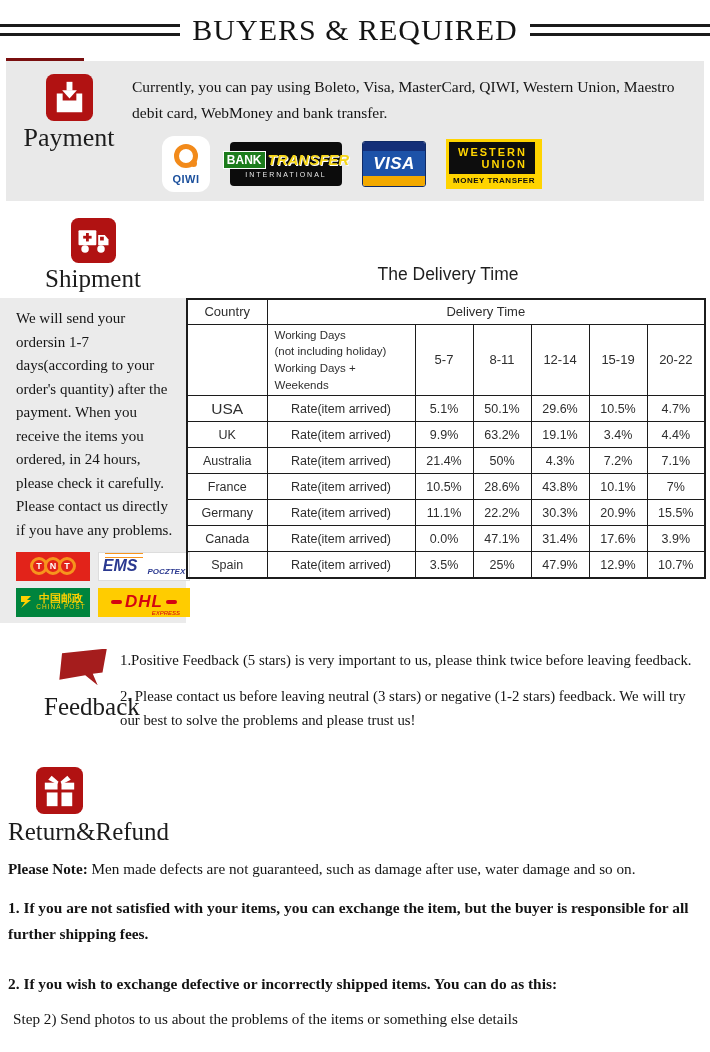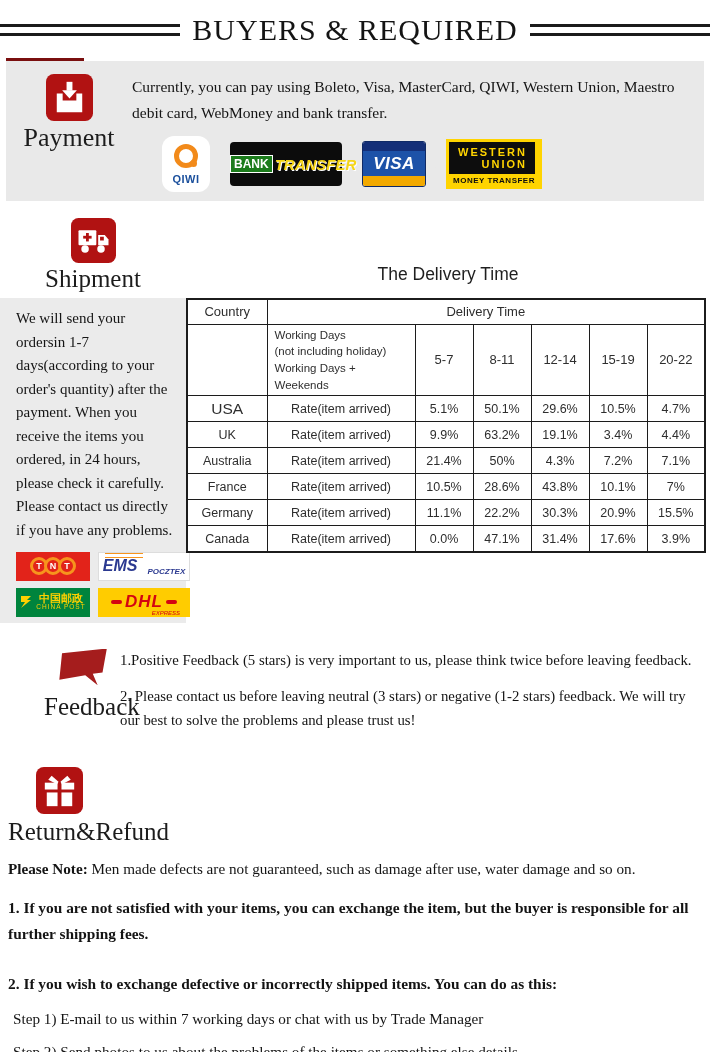--- a/index.html
+++ b/index.html
@@ -26,21 +26,21 @@
   .payment-id { width:106px; padding-top:2px; }
   .payment-right { flex:1; }
   .payment-desc { font-size:15.5px; line-height:1.68; margin:2px 0 0 10px; padding-right:4px; }
   .pay-logos { display:flex; align-items:center; gap:20px; margin:9px 0 0 40px; height:58px; }
 
   
   .qiwi-box { width:48px; height:56px; background:#fff; display:flex; flex-direction:column; align-items:center; justify-content:center;border-radius:12px; }
   .qiwi-q { width:24px; height:24px; border:5px solid #f28a1a; border-radius:50%; position:relative; }
   .qiwi-q::after { content:""; position:absolute; right:-4px; bottom:-4px; width:7px; height:7px; background:#f28a1a; border-radius:50%; }
   .qiwi-text { font-family:"Liberation Sans",sans-serif; font-weight:bold; font-size:11px; color:#1a4f9c; margin-top:5px; letter-spacing:.5px; }
-  .bt-box { width:112px; height:44px; background:#0c0c0c; border-radius:4px; display:flex; flex-direction:row; align-items:center; font-family:"Liberation Sans",sans-serif; }
+  .bt-box { width:112px; height:44px; background:#0c0c0c; border-radius:4px; display:flex; flex-direction:column; align-items:center; justify-content:center; font-family:"Liberation Sans",sans-serif; }
   .bt-row { display:flex; align-items:center; gap:2px; }
   .bt-bank { background:#1c7c1c; color:#fff; font-weight:bold; font-size:12px; padding:1px 3px; border:1px solid #fff; }
   .bt-transfer { color:#f5d517; font-weight:bold; font-style:italic; font-size:15px; text-shadow:1px 1px 0 #fff; }
   .bt-intl { color:#e9e9e9; font-size:7px; letter-spacing:2px; margin-top:2px; }
   .visa-box { width:64px; height:46px; border-radius:3px; overflow:hidden; display:flex; flex-direction:column; border:1px solid #0f2a66; }
   .visa-top { height:9px; background:#142f78; }
   .visa-mid { flex:1; background:#1d52a8; display:flex; align-items:center; justify-content:center; }
   .visa-word { color:#fff; font-family:"Liberation Sans",sans-serif; font-weight:bold; font-style:italic; font-size:17px; letter-spacing:.5px; }
   .visa-bot { height:10px; background:#f2a900; }
   .wu-box { width:96px; height:50px; background:#ffd400; padding:3px 3px 2px 3px; display:flex; flex-direction:column; }
@@ -285,20 +285,29 @@
           </tr>
           <tr>
             <td>Canada</td>
             <td>Rate(item arrived)</td>
             <td>0.0%</td>
             <td>47.1%</td>
             <td>31.4%</td>
             <td>17.6%</td>
             <td>3.9%</td>
           </tr>
+          <tr>
+            <td>Spain</td>
+            <td>Rate(item arrived)</td>
+            <td>3.5%</td>
+            <td>25%</td>
+            <td>47.9%</td>
+            <td>12.9%</td>
+            <td>10.7%</td>
+          </tr>
         </tbody>
     </table>
   </div>
 </div>
 
 <div class="feedback">
   <div class="fb-id">
     <div class="fb-bubble"></div>
     <div class="section-label">Feedback</div>
   </div>
@@ -321,17 +330,16 @@
     </svg>
     <div class="section-label">Return&amp;Refund</div>
   </div>
 
   <p class="rr-note"><b>Please Note:</b><span> Men made defects are not guaranteed, such as damage after use, water damage and so on.</span></p>
 
   <p class="rr-point rr-point1">1. If you are not satisfied with your items, you can exchange the item, but the buyer is responsible for all further shipping fees.</p>
   <p class="rr-point rr-point2">2. If you wish to exchange defective or incorrectly shipped items. You can do as this:</p>
 
   <div class="rr-steps">
-    <p class="rr-step">Step 1) E-mail to us within 7 working days or chat with us by Trade Manager</p>
     <p class="rr-step">Step 2) Send photos to us about the problems of the items or something else details</p>
 
   </div>
 </div>
 
 </body></html>

